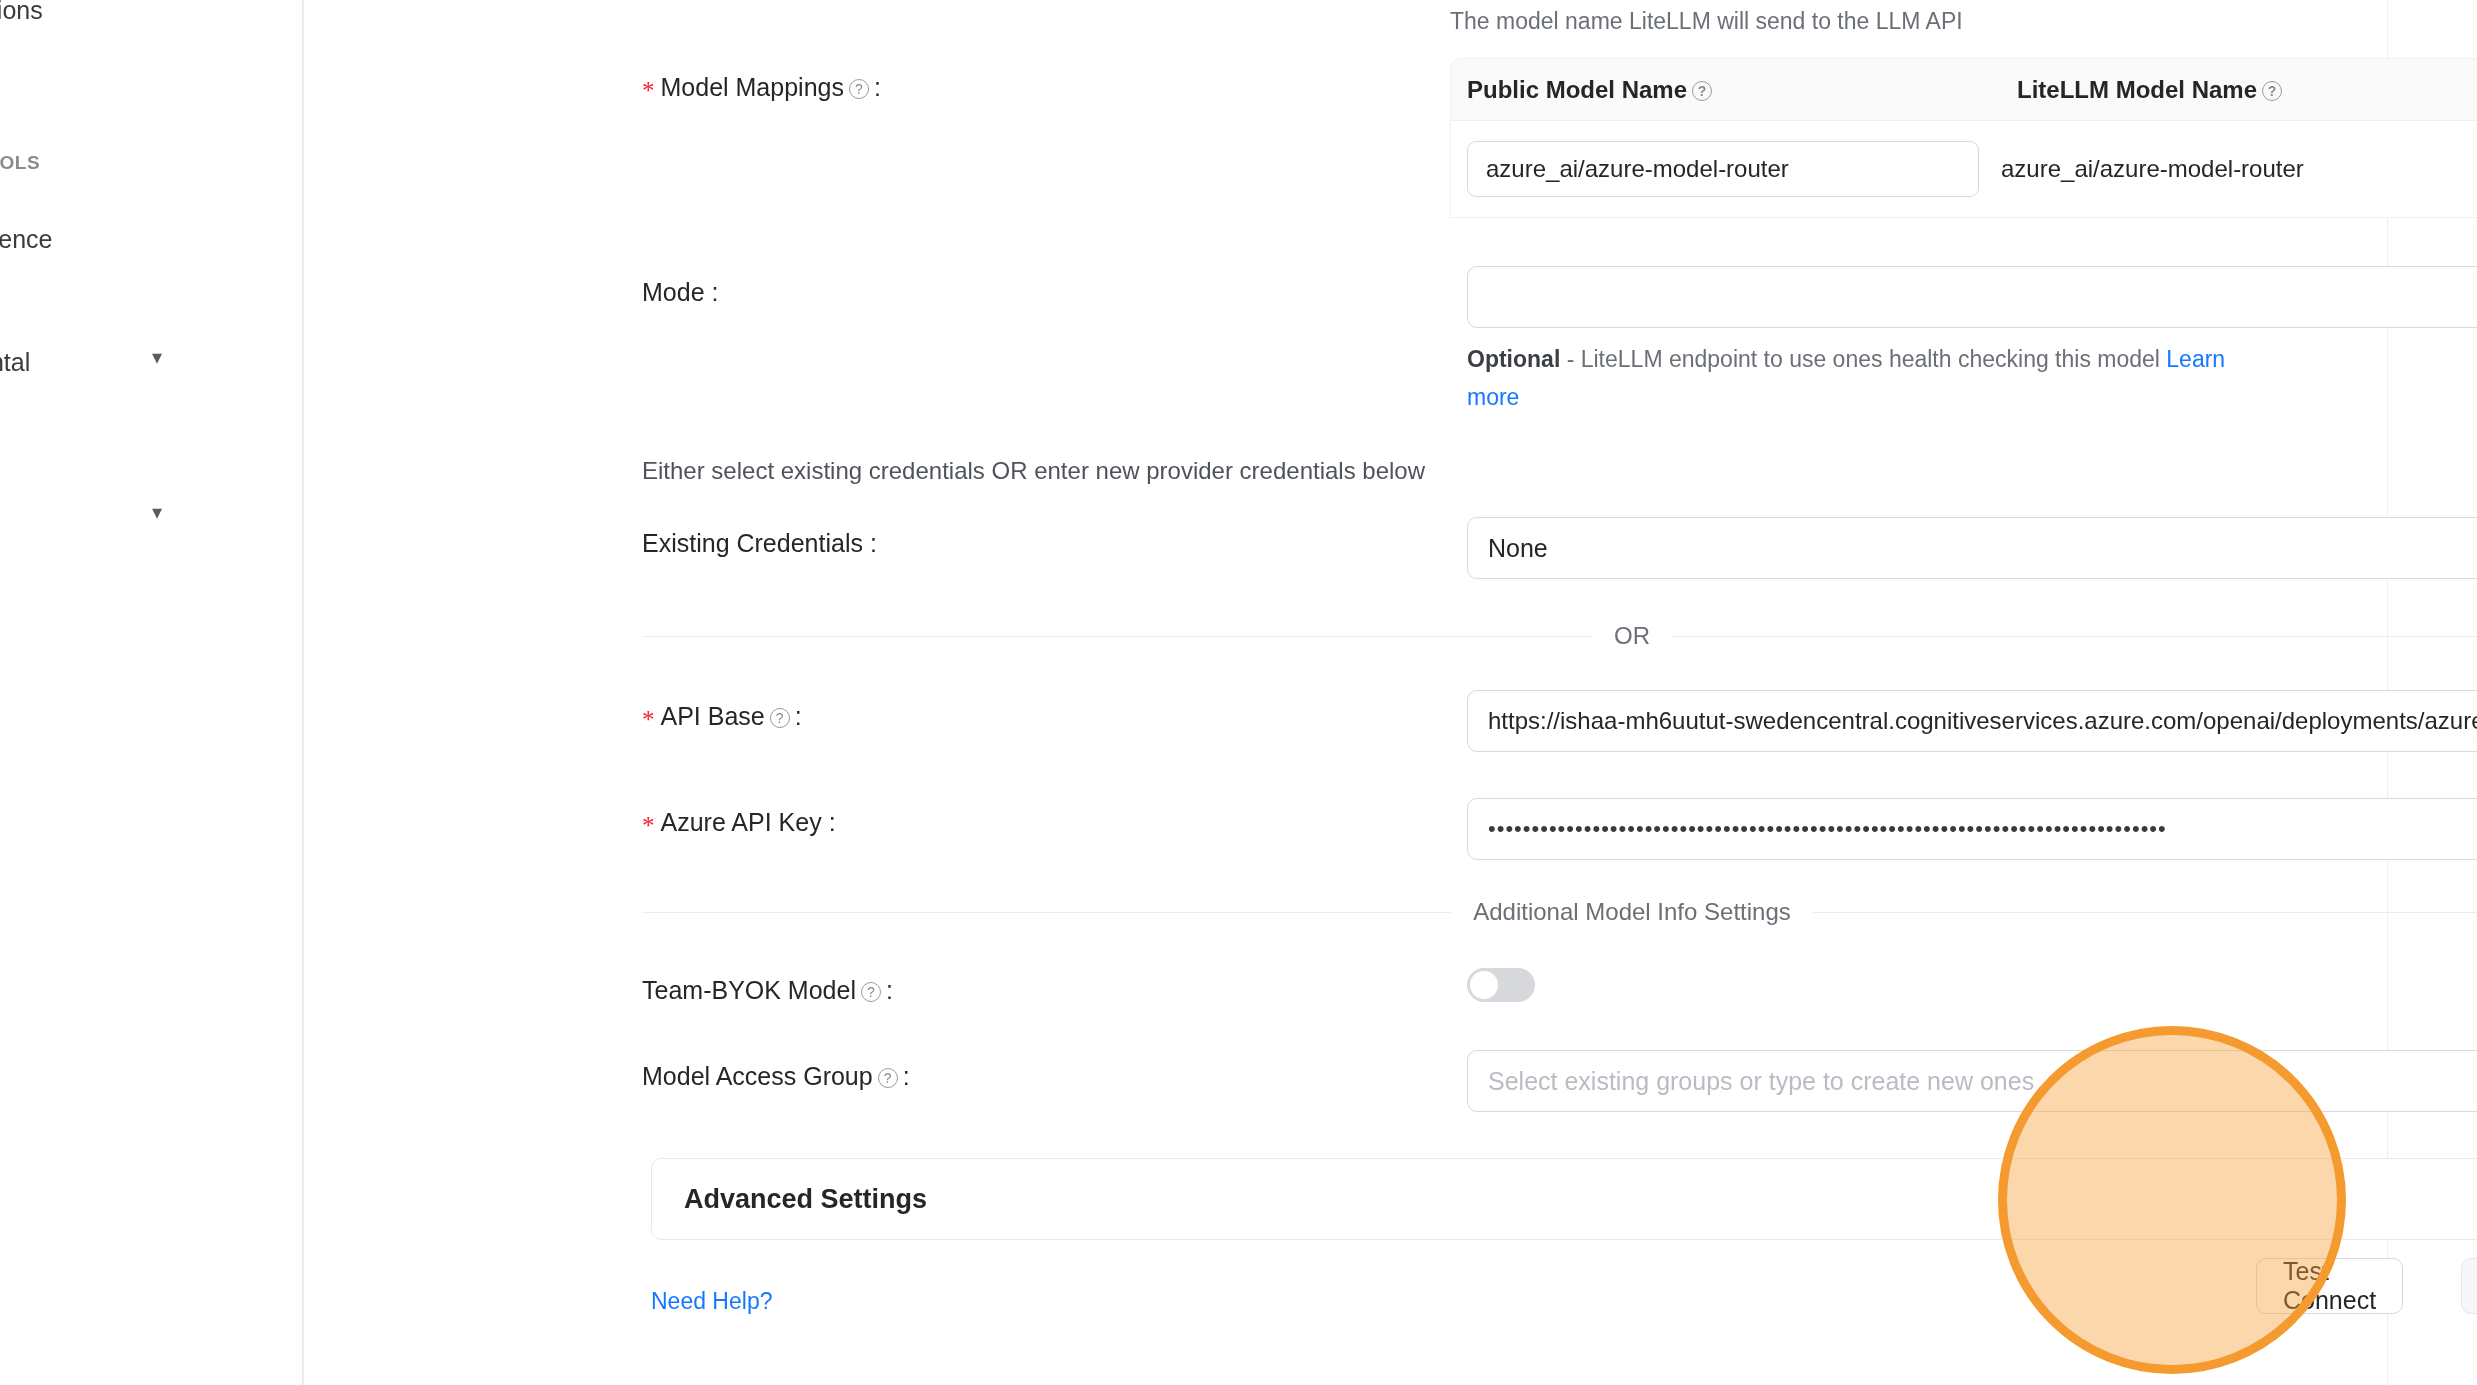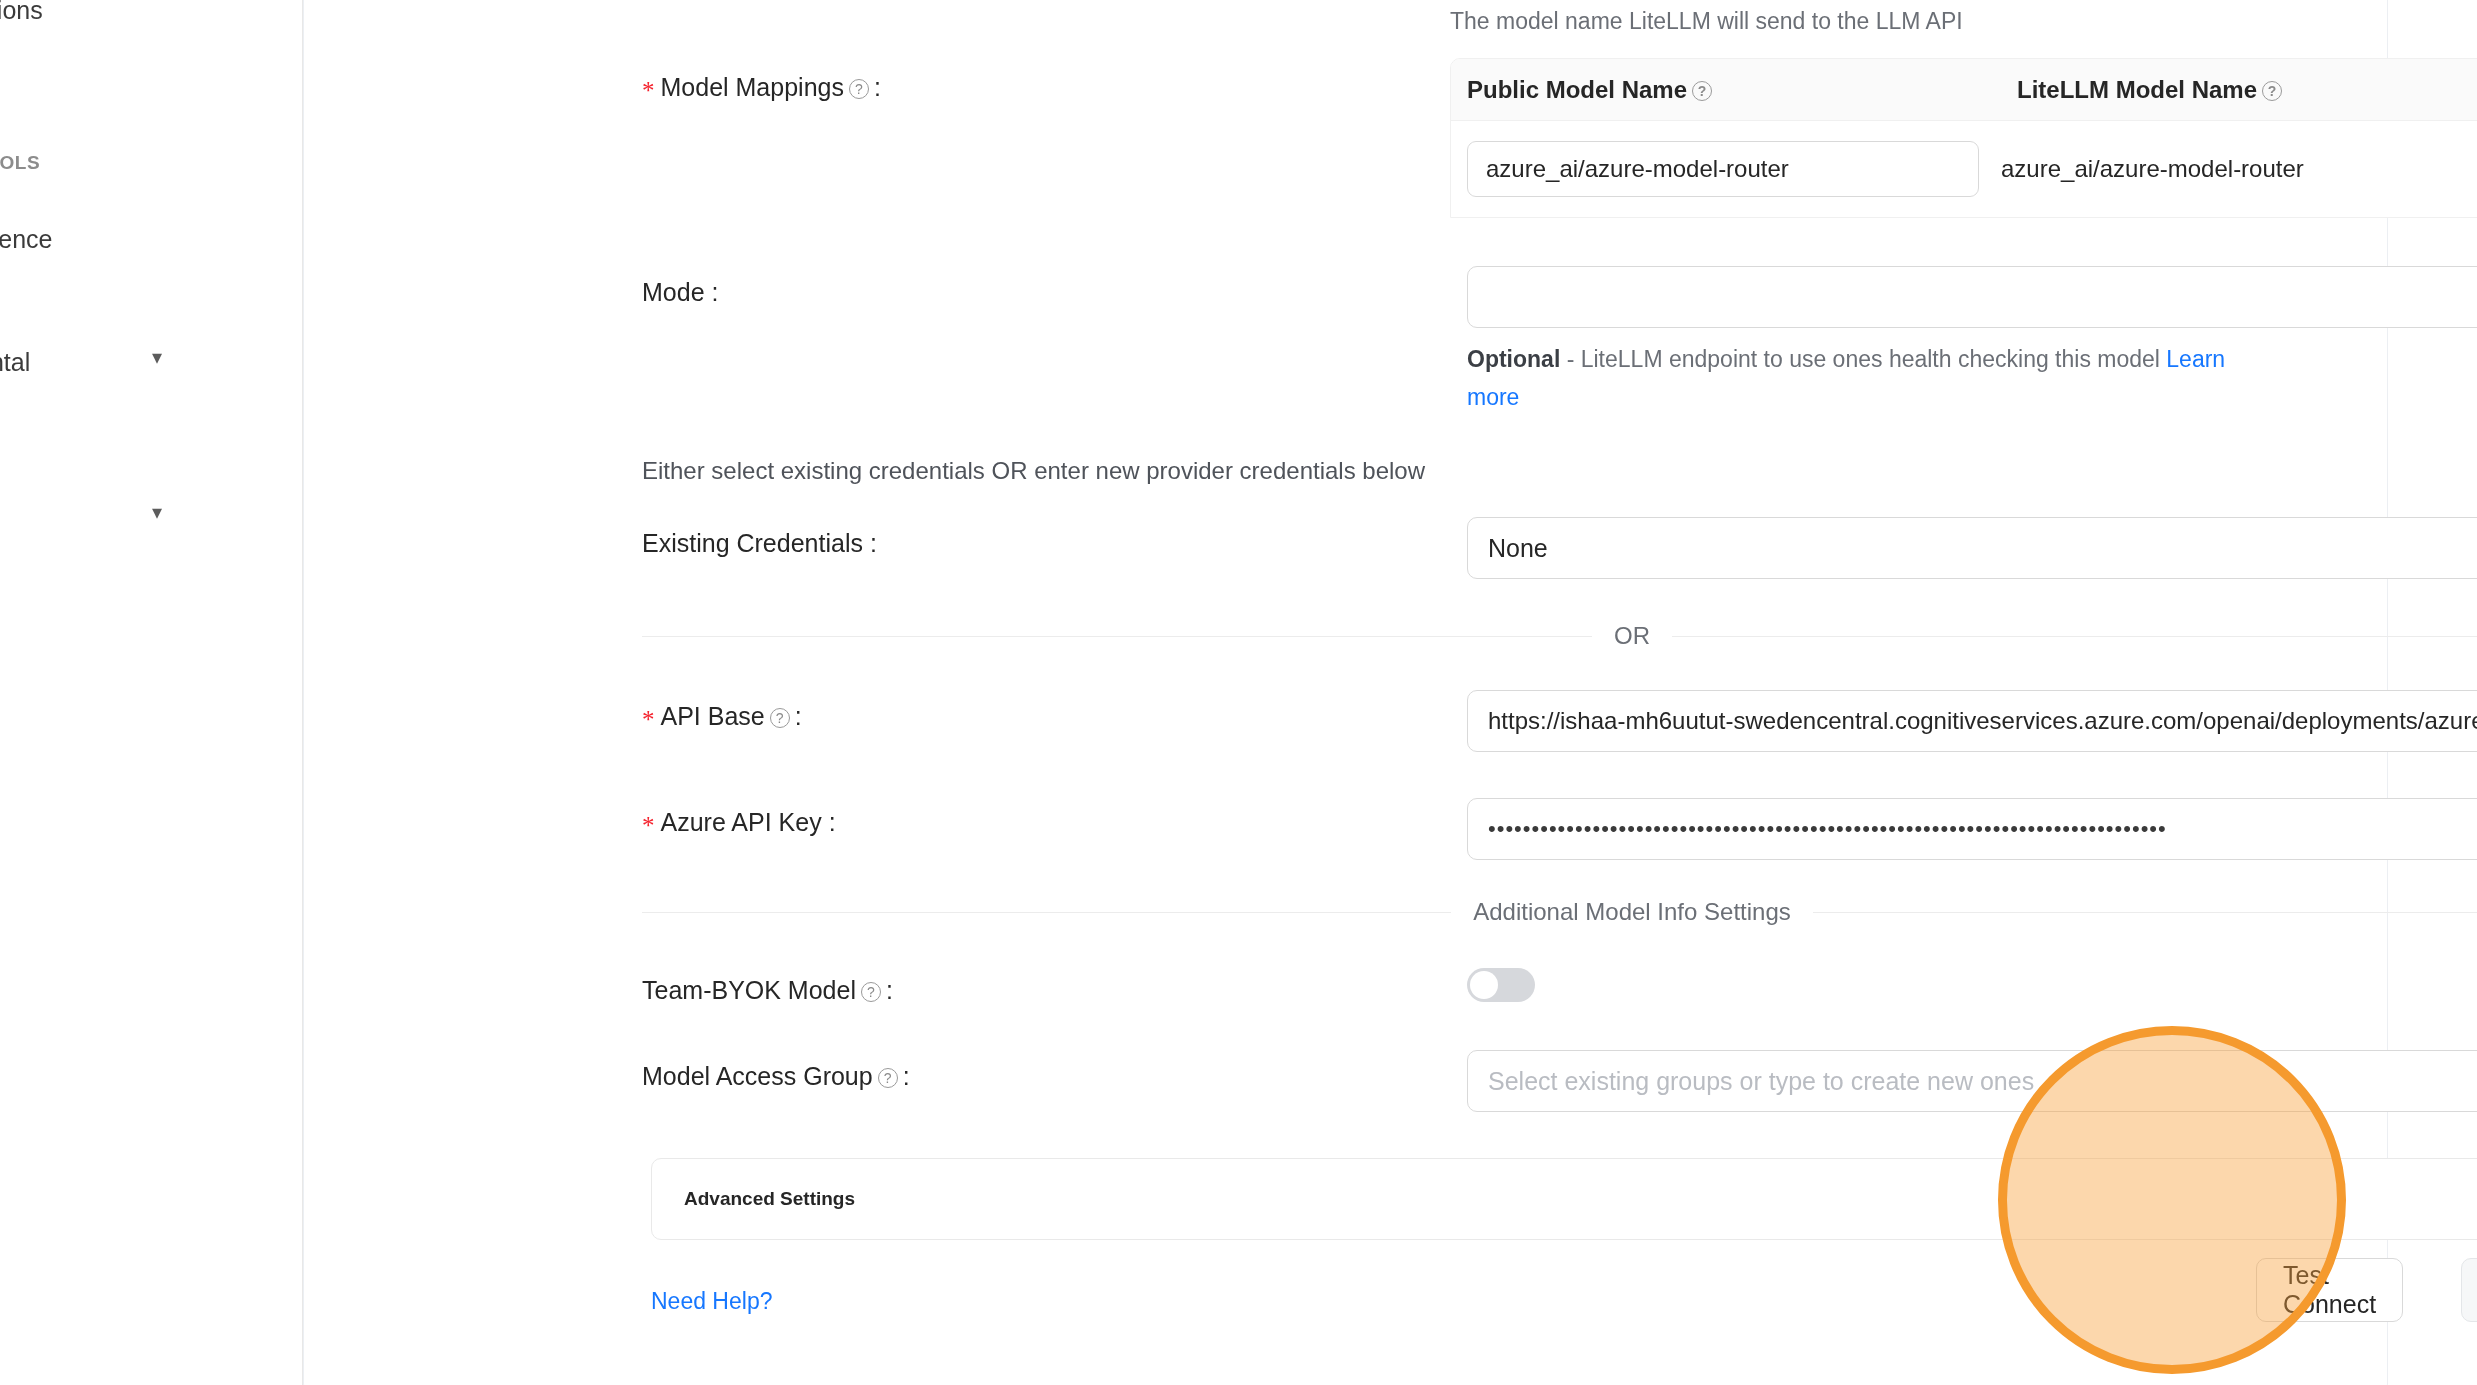--- a/index.html
+++ b/index.html
@@ -229,36 +229,36 @@
     width: 2027px;
     height: 82px;
     border: 1px solid #e9e9e9;
     border-radius: 10px;
     background: #fff;
     display: flex;
     align-items: center;
     padding: 0 32px;
   }
   .adv span.t {
-    font-size: 19px;
+    font-size: 27px;
     font-weight: 700;
     color: #262626;
   }
 
   
   .need-help {
     position: absolute;
     left: 347px; top: 1288px;
     font-size: 23px;
     color: #1677ff;
     cursor: pointer;
   }
   .btn {
     position: absolute;
-    height: 64px;
+    height: 56px;
     border: 1px solid #d9d9d9;
     border-radius: 10px;
     background: #ffffff;
     font-size: 25px;
     color: #262626;
     display: flex;
     align-items: center;
     justify-content: center;
     padding: 0 26px;
     font-family: "Liberation Sans", sans-serif;

